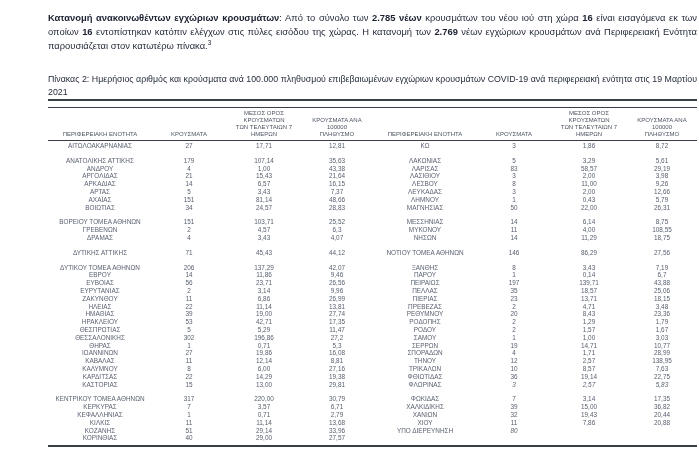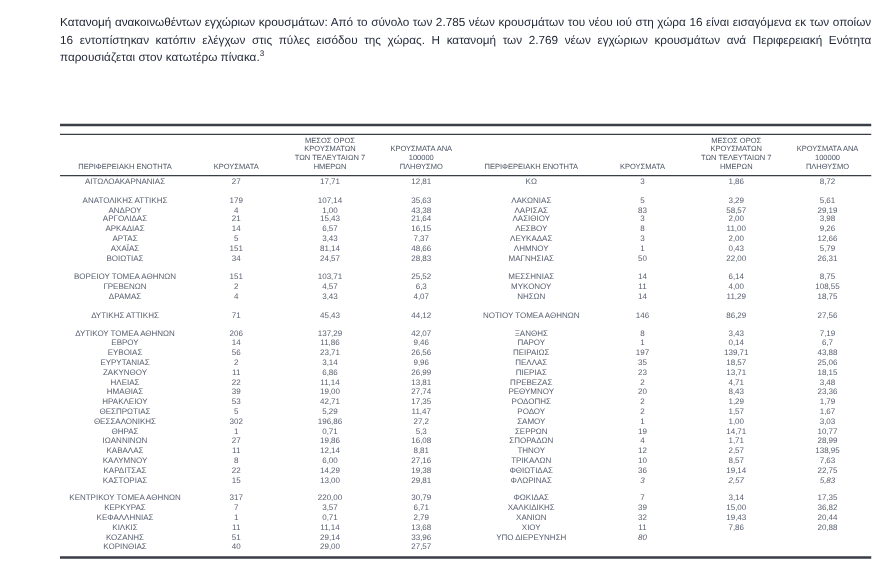--- a/index.html
+++ b/index.html
@@ -9,21 +9,21 @@
     background:var(--page-bg,#fff);
     font-family:"Liberation Sans","DejaVu Sans",sans-serif;
     overflow:hidden;
   }
   .para{
     position:absolute;left:48px;top:2px;width:649px;
     font-size:9.4px;line-height:14px;
     color:var(--text-dark,#262c3c);
     text-align:justify;
   }
-  .para .b{font-weight:400;color:var(--text-bold,#1b2130);}
+  .para .b{font-weight:700;color:var(--text-bold,#1b2130);}
   .para sup{font-size:6.5px;line-height:0;}
   .caption{
     position:absolute;left:48px;top:64px;width:649px;
     font-size:8.8px;line-height:13px;
     color:var(--text-dark,#262c3c);
     text-align:justify;
   }
   .tablewrap{position:absolute;left:48px;top:98px;width:649px;height:352px;}
   .rule{position:absolute;left:0;width:649px;background:var(--rule,#3a3e46);}
   .rule.r1{top:1px;height:1.6px;}
@@ -57,20 +57,21 @@
   .c3{width:70px;}
   .it{font-style:italic;}
 </style>
 </head>
 <body>
 
 <div class="page">
 
   <p class="para"><span class="b">Κατανομή ανακοινωθέντων εγχώριων κρουσμάτων</span><span>: Από το σύνολο των </span><span class="b">2.785 νέων</span><span> κρουσμάτων του νέου ιού στη χώρα </span><span class="b">16</span><span> είναι εισαγόμενα εκ των οποίων </span><span class="b">16</span><span> εντοπίστηκαν κατόπιν ελέγχων στις πύλες εισόδου της χώρας.  Η κατανομή των </span><span class="b">2.769</span><span> νέων εγχώριων κρουσμάτων ανά Περιφερειακή Ενότητα παρουσιάζεται στον κατωτέρω πίνακα.</span><sup>3</sup></p>
 
+  <p class="caption">Πίνακας 2: Ημερήσιος αριθμός και κρούσματα ανά 100.000 πληθυσμού επιβεβαιωμένων εγχώριων κρουσμάτων COVID-19 ανά περιφερειακή ενότητα στις 19 Μαρτίου 2021</p>
 
   <div class="tablewrap">
     <div class="rule r1"></div>
     <div class="rule r2"></div>
     <div class="rule rmid"></div>
     <div class="rule rbot"></div>
 
     <div class="half left">
       <div class="thead">
         <div class="hcell c0">ΠΕΡΙΦΕΡΕΙΑΚΗ ΕΝΟΤΗΤΑ</div>

